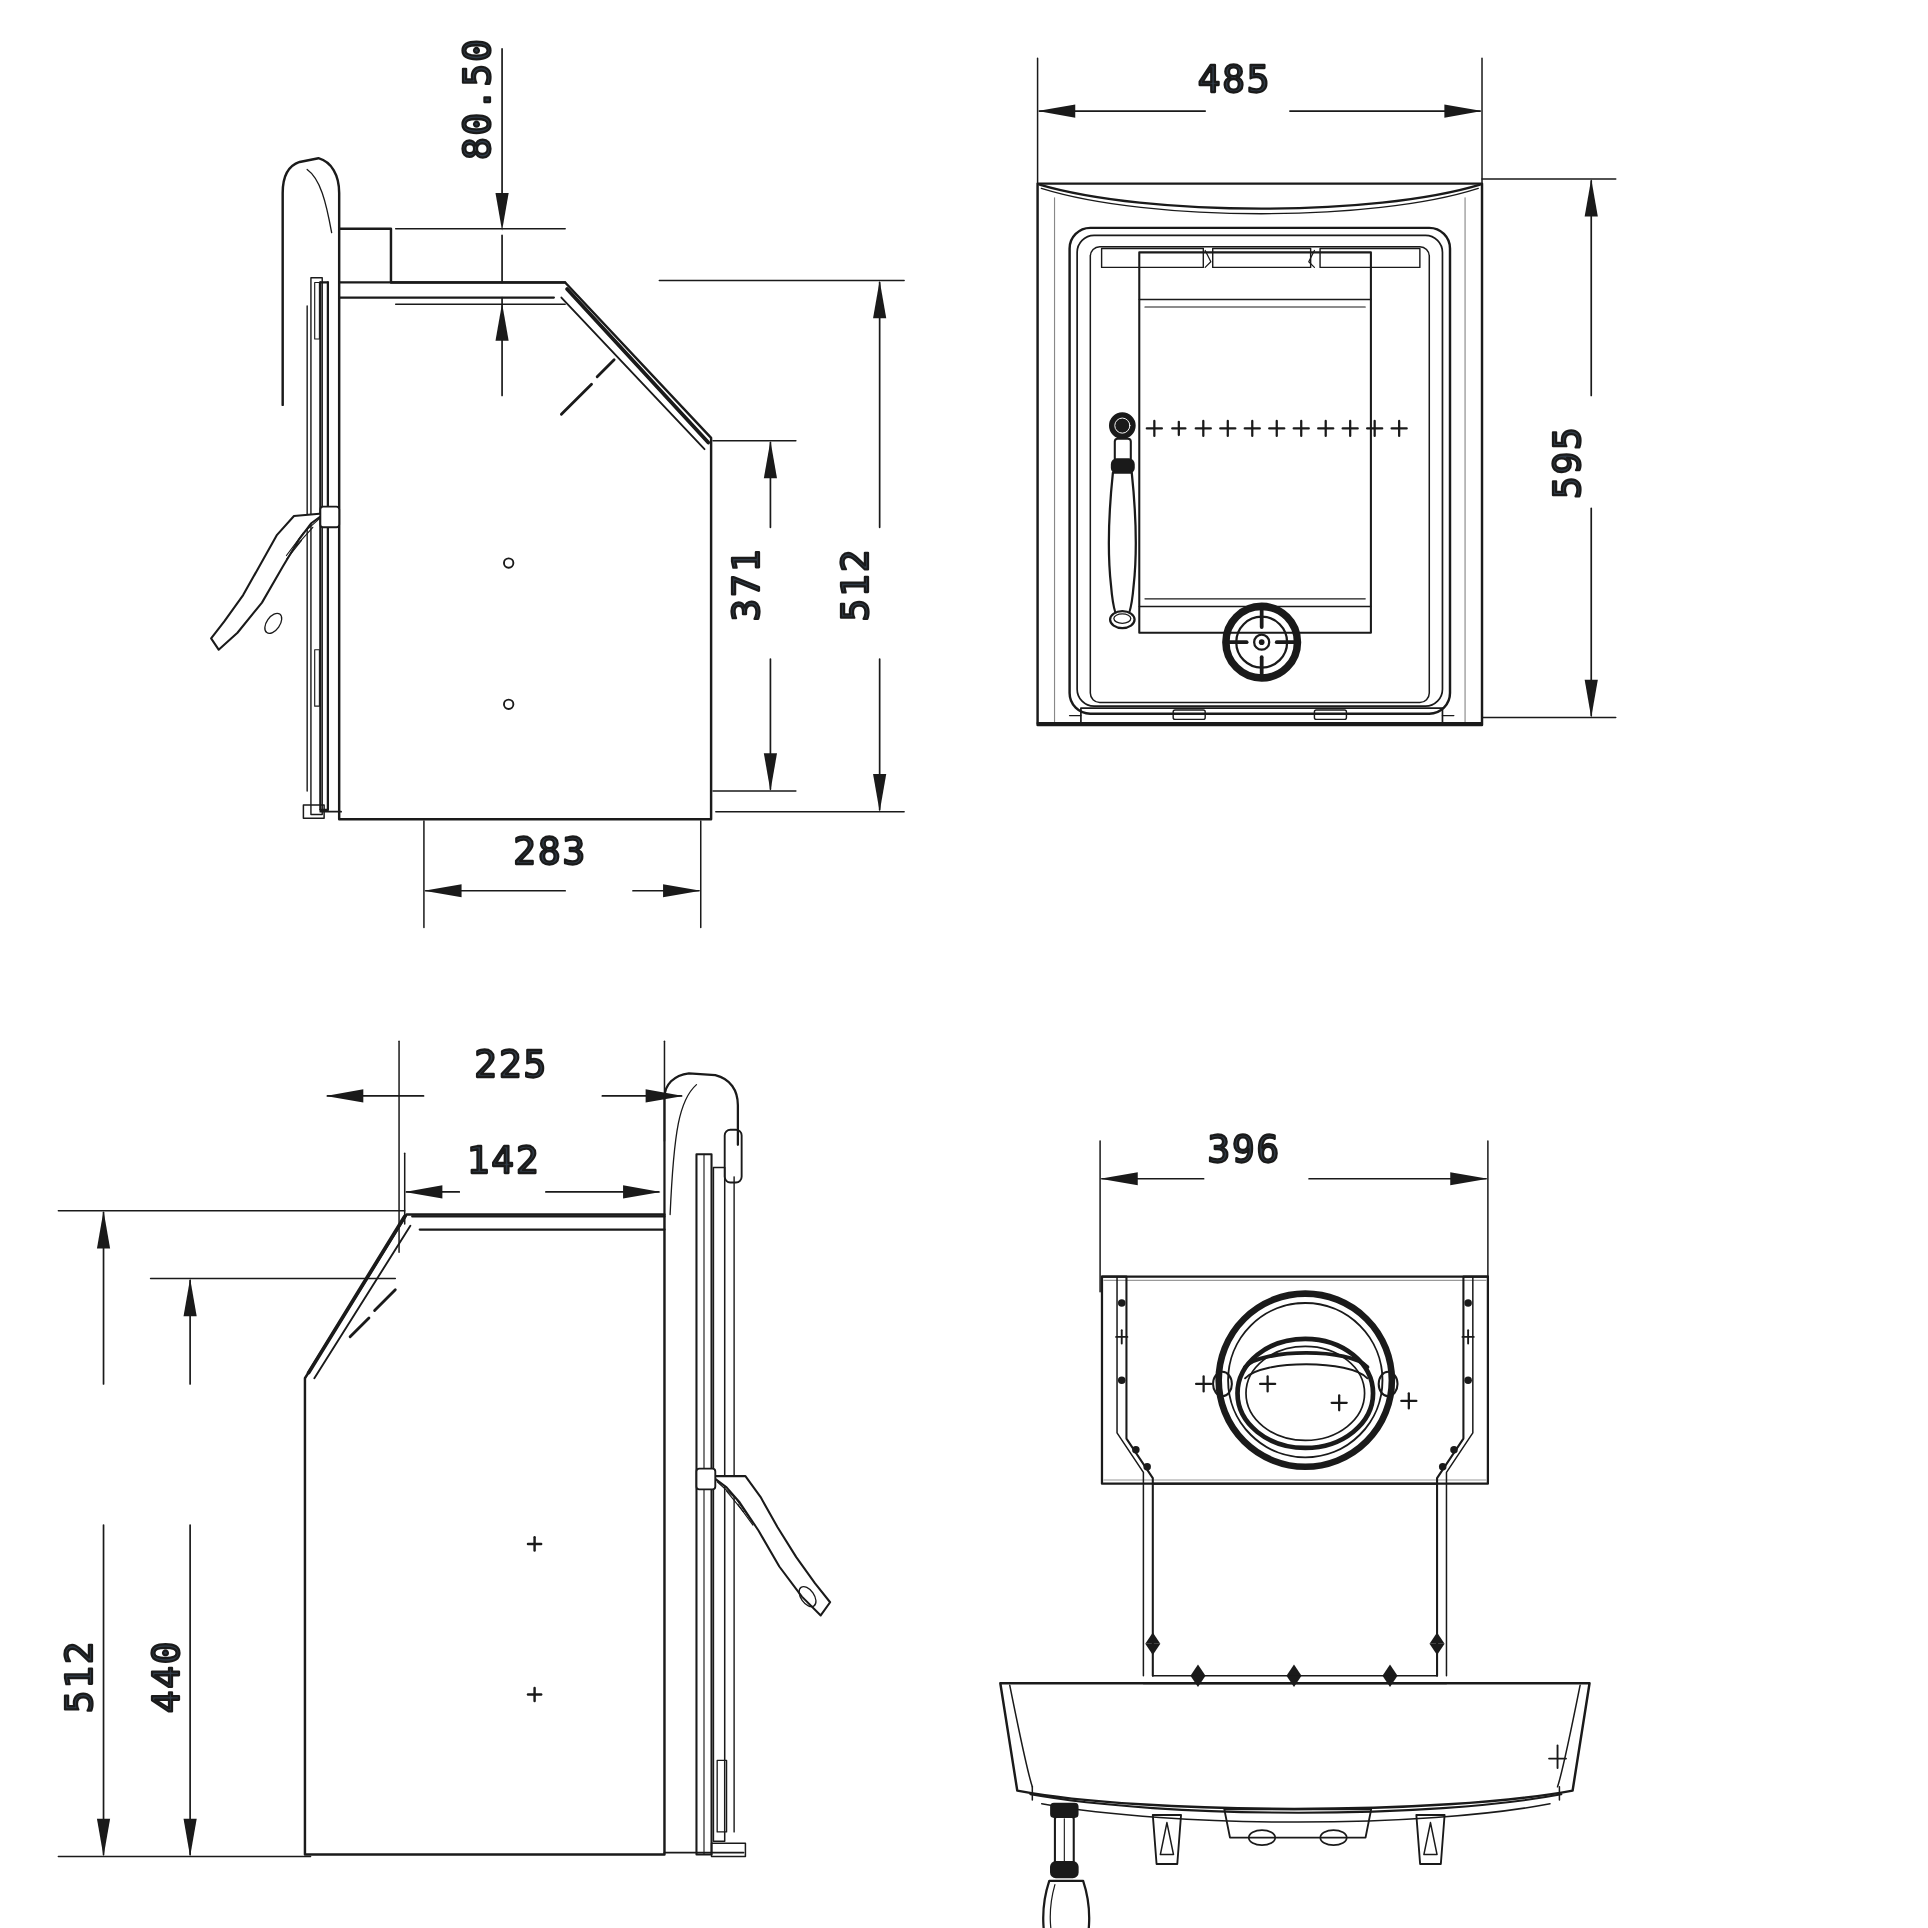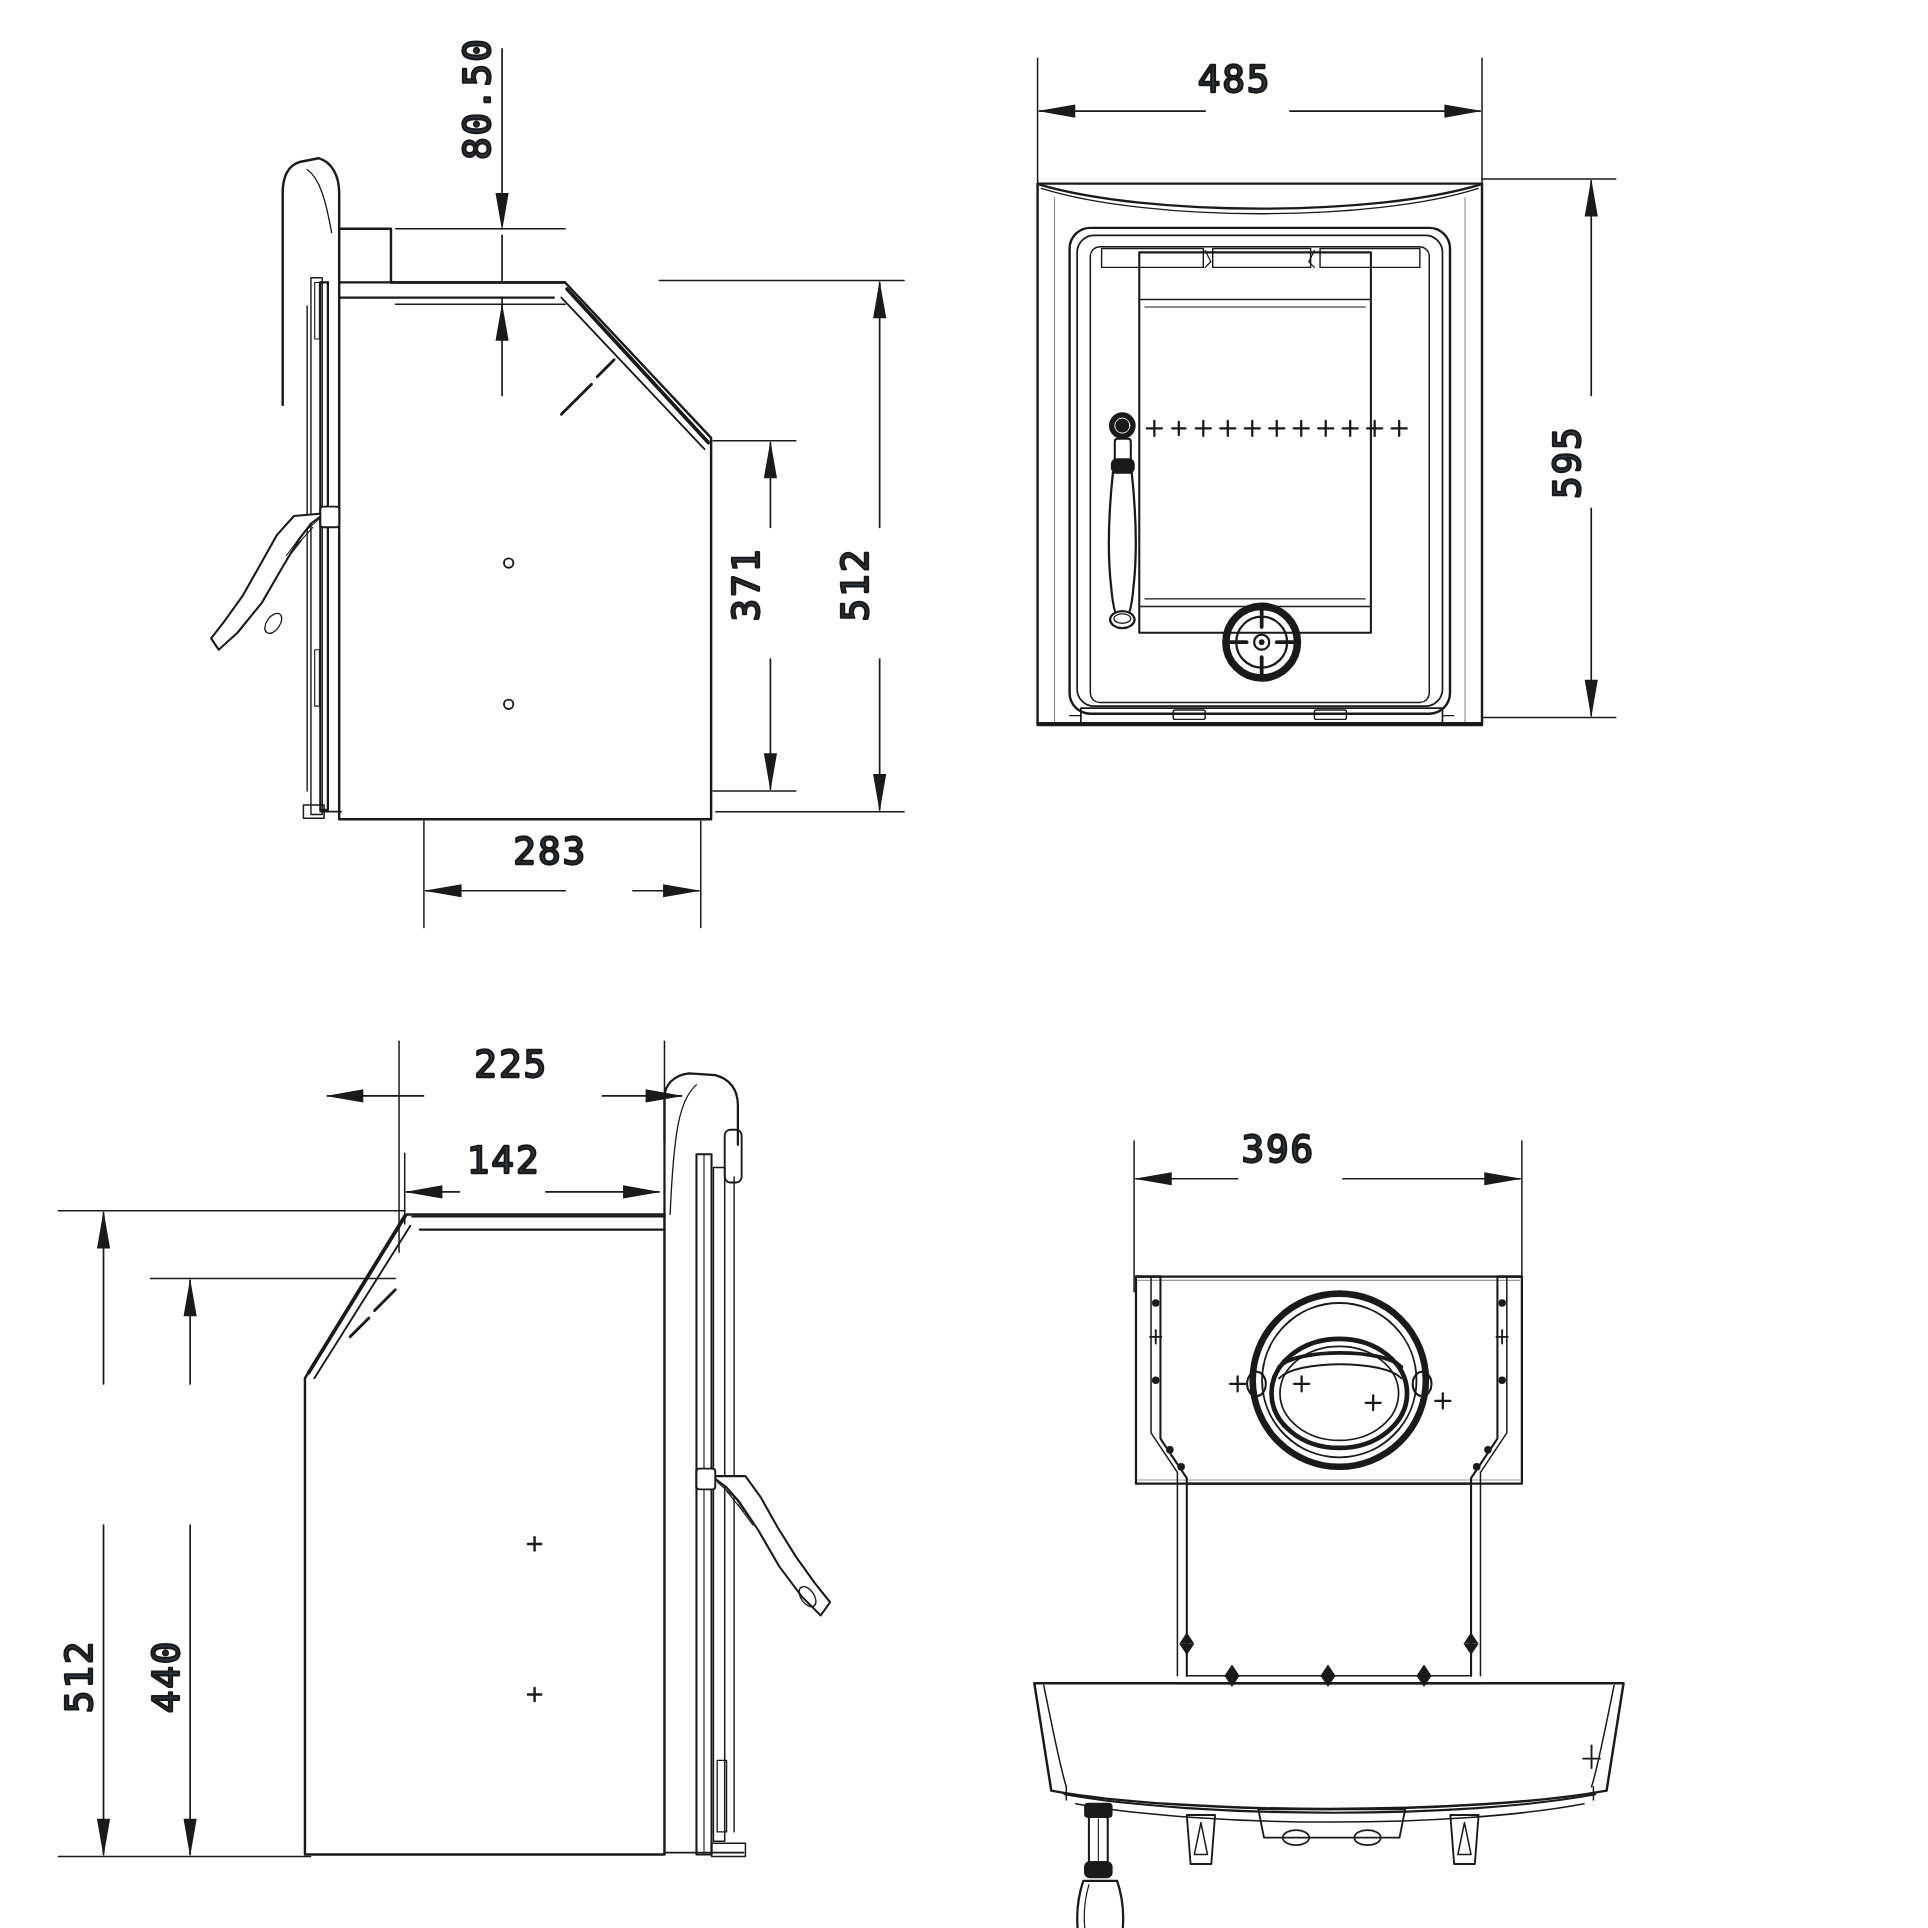--- a/index.html
+++ b/index.html
@@ -333,21 +333,21 @@
           </g>
       <g transform="translate(568,760)">
             <line x1="-7" y1="0" x2="7" y2="0"></line>
             <line x1="0" y1="-7" x2="0" y2="7"></line>
           </g>
     </g>
 
   </svg>
   </div>
 
-  <div class="view" style="left:985px;top:1111px;">
+  <div class="view" style="left:951px;top:1111px;">
   <svg width="942" height="817" viewBox="0 0 1000 868" fill="none" stroke="#1a1a1a" stroke-width="2.4" stroke-linecap="round" stroke-linejoin="round">
 
     <g>
       <line x1="160" y1="72" x2="268" y2="72" stroke-width="1.8"></line>
       <line x1="380" y1="72" x2="568" y2="72" stroke-width="1.8"></line>
       <polygon points="158,72 198,65 198,79" fill="#1a1a1a" stroke="none"></polygon>
       <polygon points="570,72 530,65 530,79" fill="#1a1a1a" stroke="none"></polygon>
       <line x1="158" y1="32" x2="158" y2="192" stroke-width="1.6"></line>
       <line x1="570" y1="32" x2="570" y2="192" stroke-width="1.6"></line>
       <text class="dimtext" x="272" y="54">396</text>

